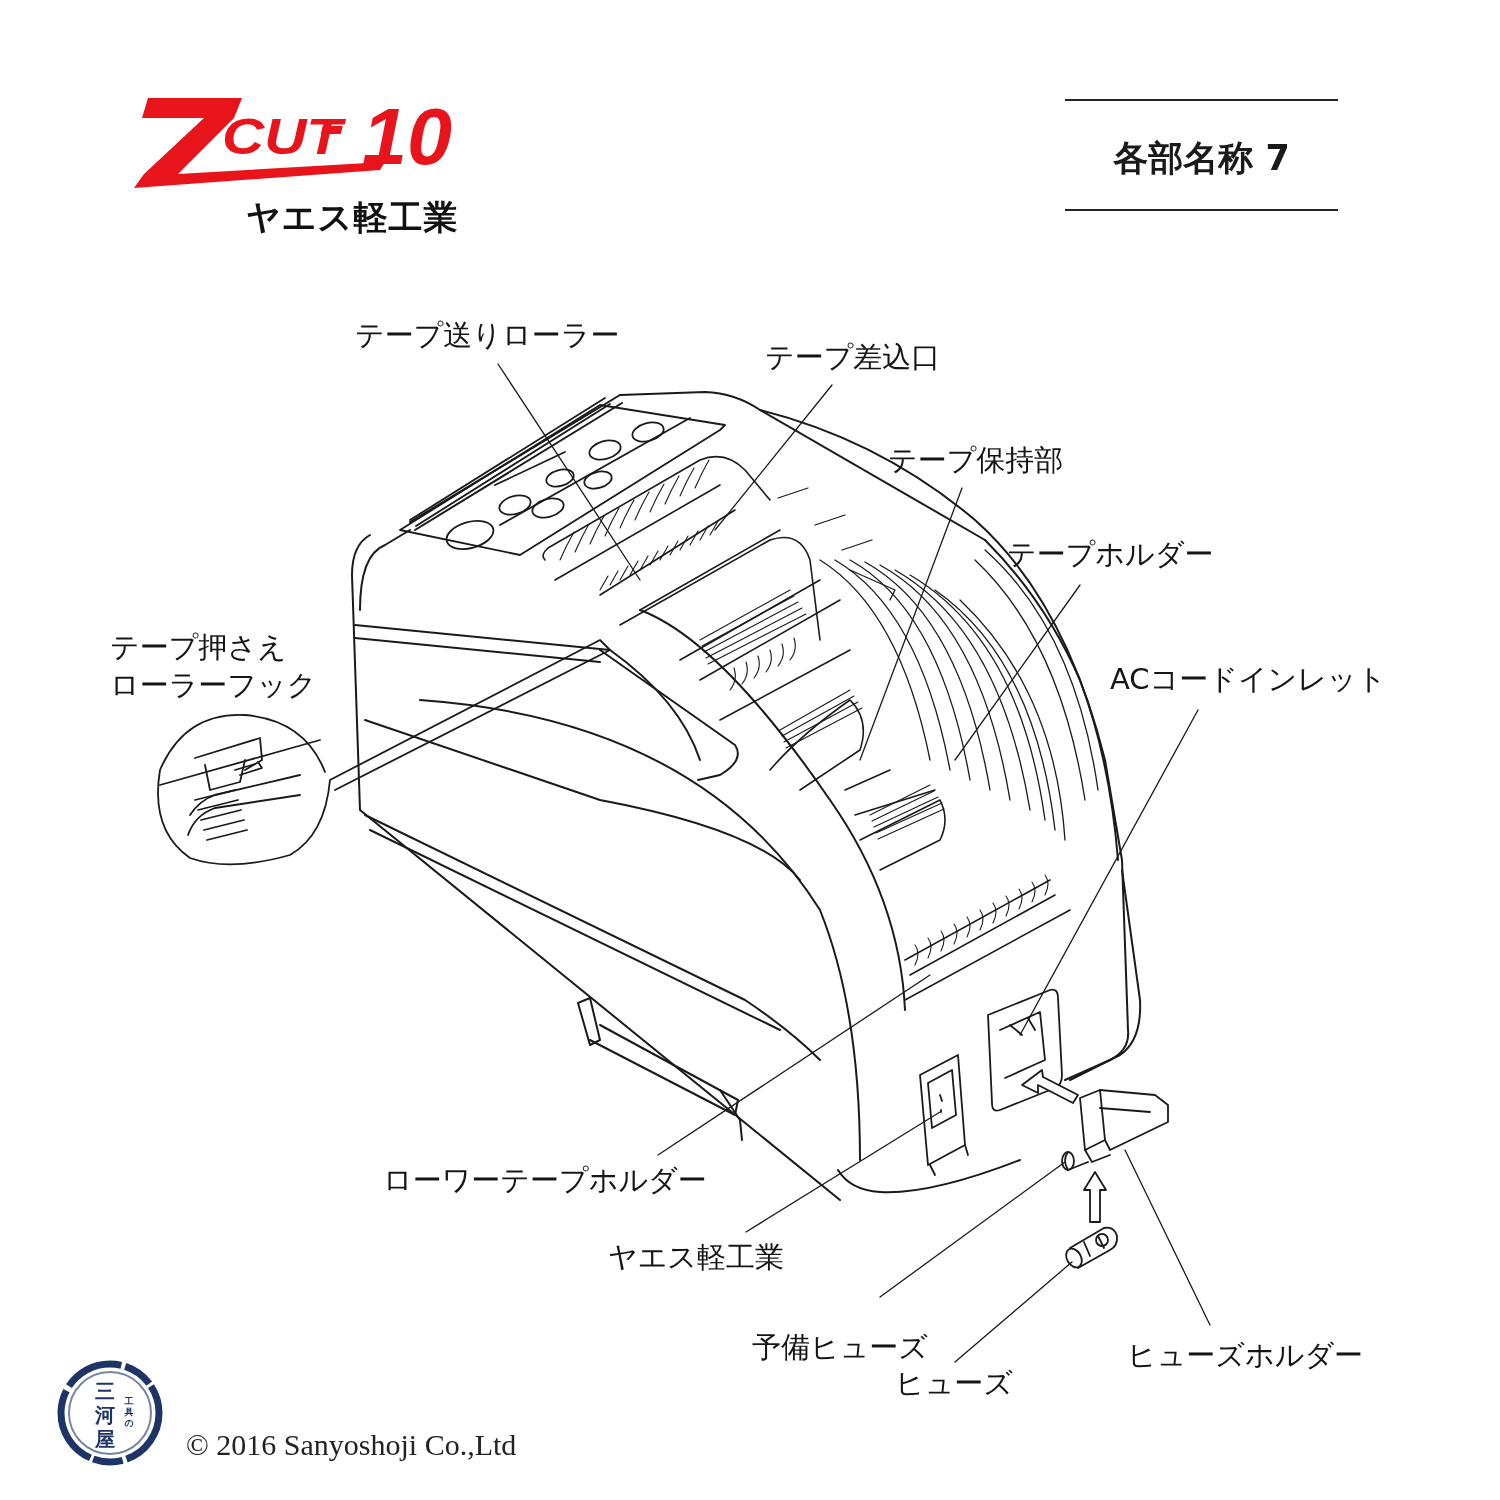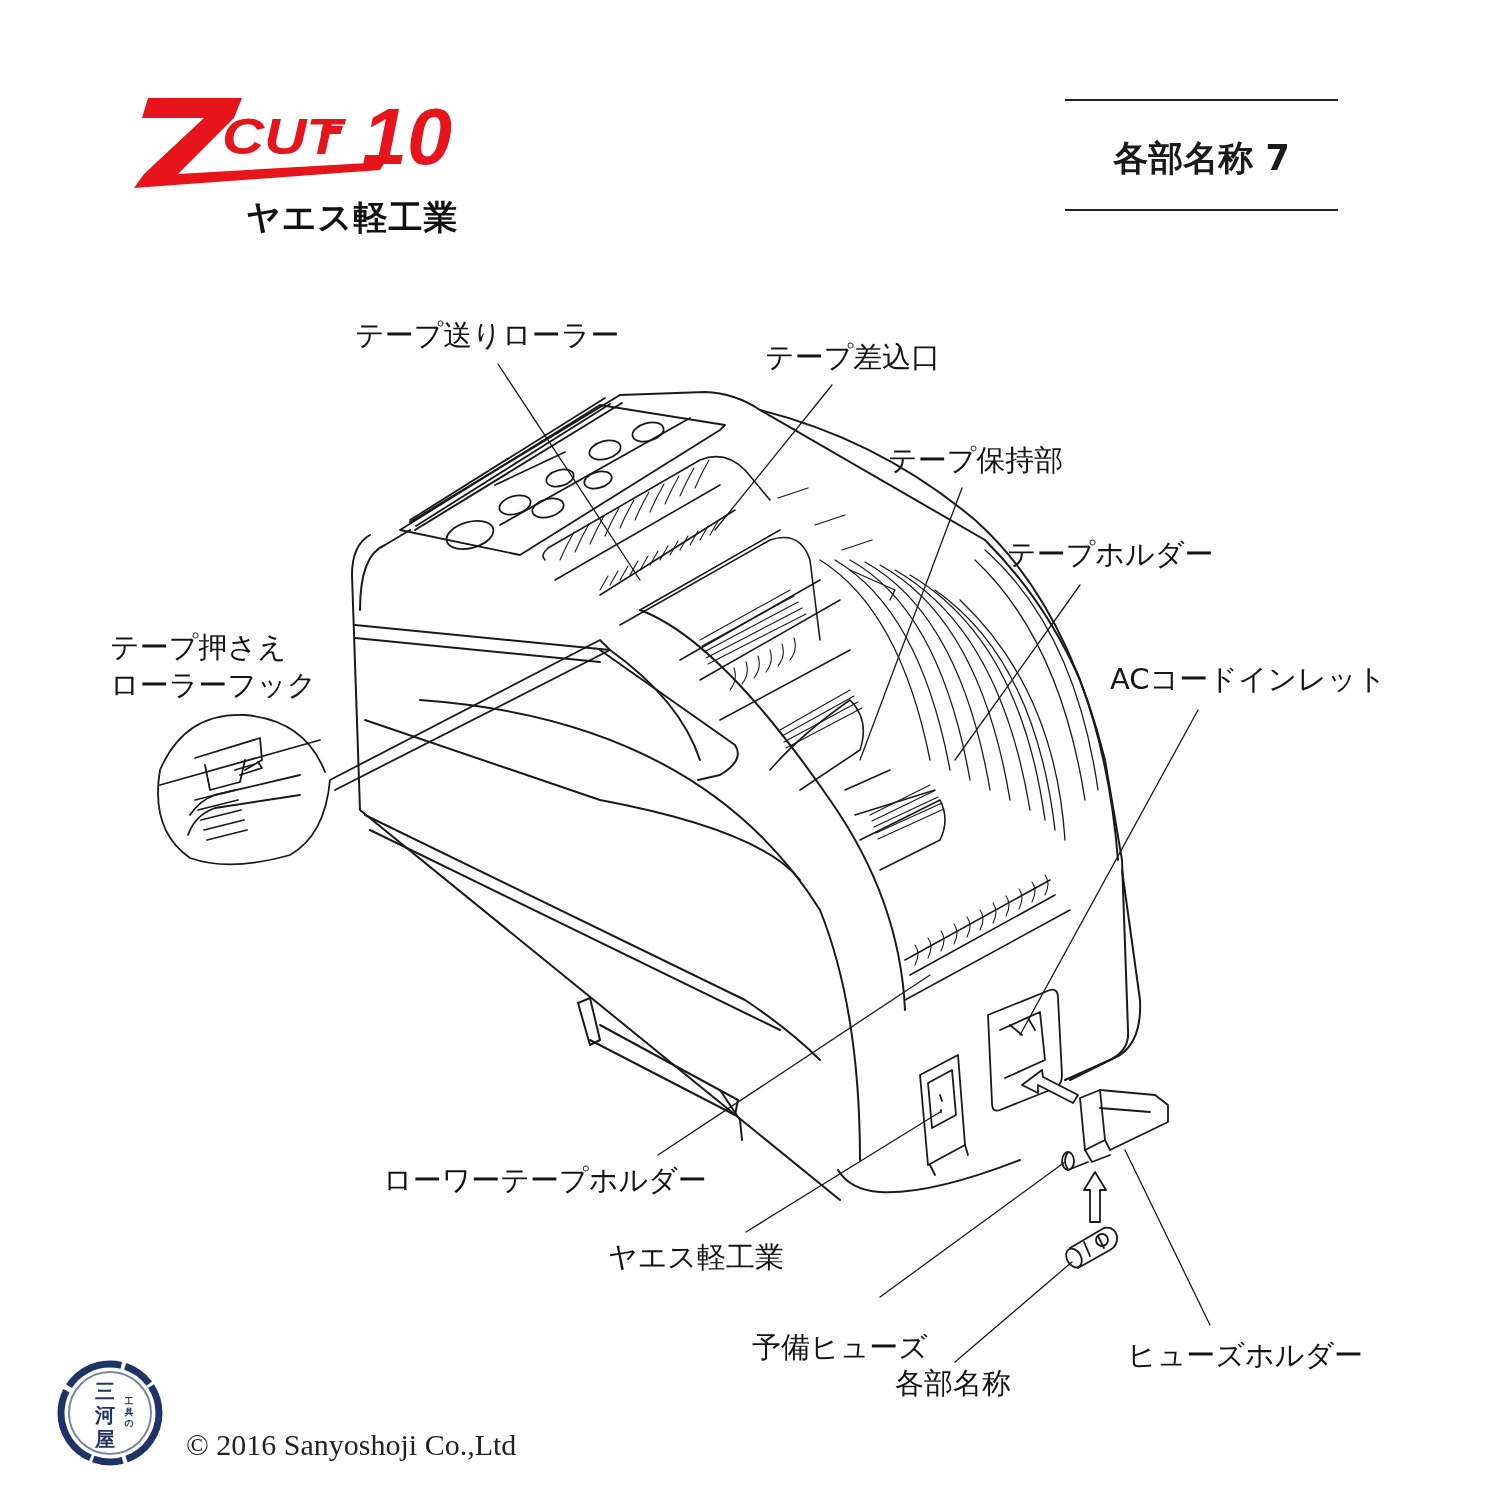--- a/index.html
+++ b/index.html
@@ -196,21 +196,21 @@
 <div class="abs label" style="left:355px; top:318px;">テープ送りローラー</div>
 <div class="abs label" style="left:765px; top:340px;">テープ差込口</div>
 <div class="abs label" style="left:888px; top:443px;">テープ保持部</div>
 <div class="abs label" style="left:1007px; top:537px;">テープホルダー</div>
 <div class="abs label" style="left:1110px; top:662px;">ACコードインレット</div>
 <div class="abs label" style="left:110px; top:630px;">テープ押さえ</div>
 <div class="abs label" style="left:110px; top:668px;">ローラーフック</div>
 <div class="abs label" style="left:383px; top:1163px;">ローワーテープホルダー</div>
 <div class="abs label" style="left:608px; top:1240px;">ヤエス軽工業</div>
 <div class="abs label" style="left:752px; top:1298px;margin-top:32px;">予備ヒューズ</div>
-<div class="abs label" style="left:895px; top:1366px;">各部名称</div>
+<div class="abs label" style="left:895px; top:1366px;">ヒューズ</div>
 <div class="abs label" style="left:1127px; top:1338px;">ヒューズホルダー</div>
 
 <div class="abs stamp">
   <svg width="110" height="110" viewBox="0 0 110 110">
     <circle cx="55" cy="55" r="49" fill="none" stroke="#1e3366" stroke-width="7" stroke-dasharray="60 4 30 3 80 5"></circle>
     <circle cx="55" cy="55" r="41" fill="none" stroke="#1e3366" stroke-width="2" opacity="0.6"></circle>
     <text x="50" y="40" font-family="DejaVu Sans, sans-serif" font-weight="bold" font-size="20" fill="#1e3366" text-anchor="middle">三</text>
     <text x="50" y="64" font-family="DejaVu Sans, sans-serif" font-weight="bold" font-size="20" fill="#1e3366" text-anchor="middle">河</text>
     <text x="50" y="88" font-family="DejaVu Sans, sans-serif" font-weight="bold" font-size="20" fill="#1e3366" text-anchor="middle">屋</text>
     <text x="74" y="46" font-family="DejaVu Sans, sans-serif" font-weight="bold" font-size="9" fill="#1e3366" text-anchor="middle">工</text>

